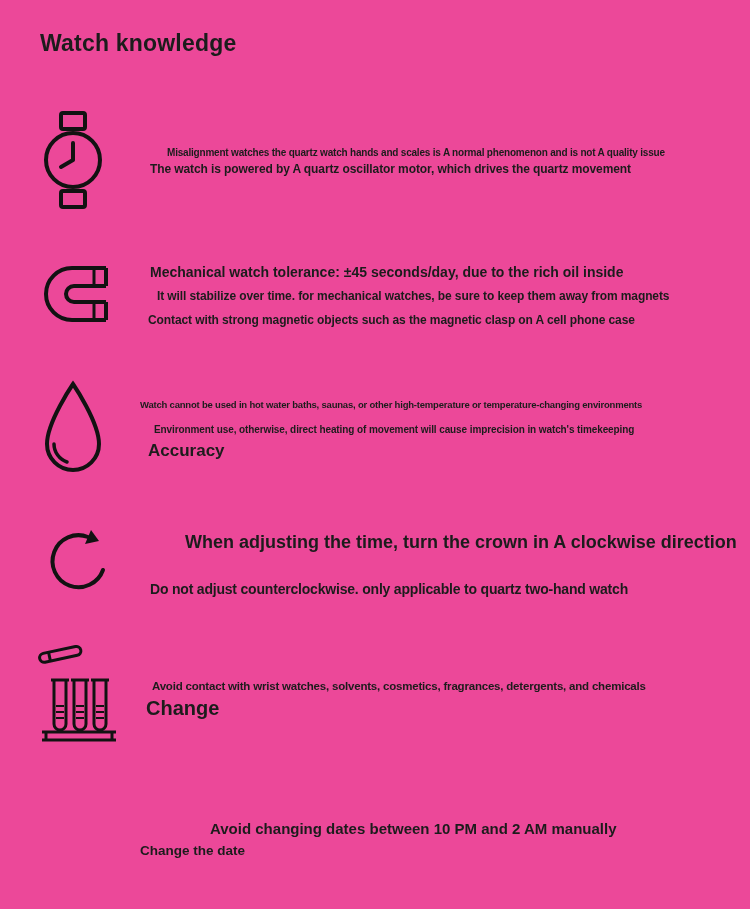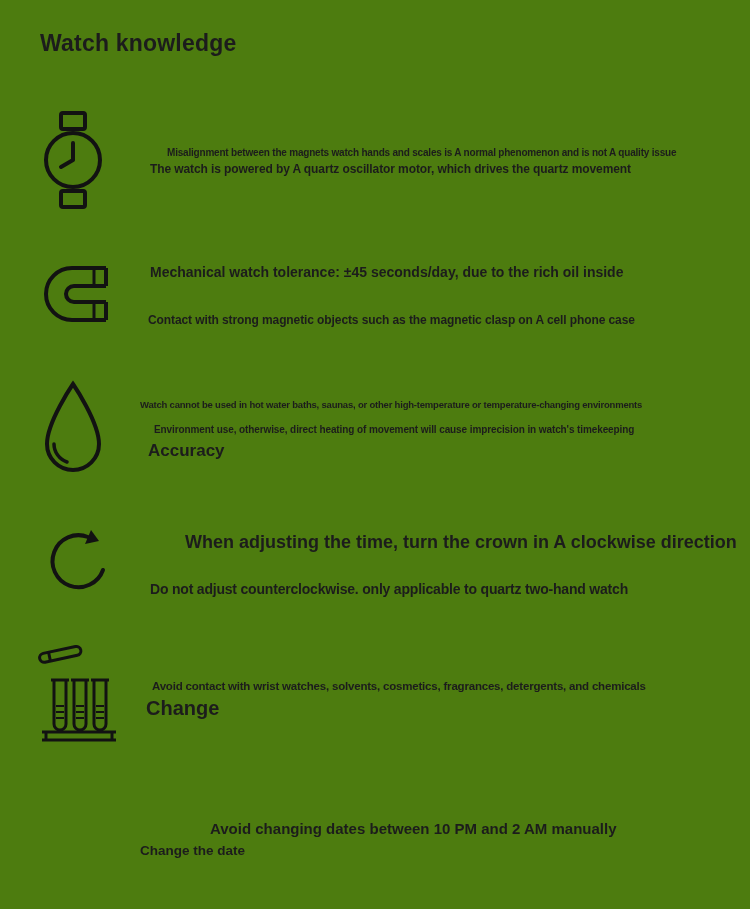--- a/index.html
+++ b/index.html
@@ -1,17 +1,17 @@
 <!DOCTYPE html>
 <html><head>
 <meta charset="utf-8">
 <style>
   html,body{margin:0;padding:0;background:#ffffff;}
   .page{
-    position:relative;width:750px;height:909px;background:#4d7c0f;
+    position:relative;width:750px;height:909px;background:#ec4899;
     font-family:"Liberation Sans","DejaVu Sans",sans-serif;color:#1c1c1c;overflow:hidden;
   }
   .title{position:absolute;left:40px;top:30px;font-size:23px;font-weight:700;margin:0;letter-spacing:.2px;}
   .sec{position:absolute;left:0;width:750px;}
   .sec1{top:110px;height:130px;}
   .sec2{top:260px;height:90px;}
   .sec3{top:380px;height:110px;}
   .sec4{top:522px;height:90px;}
   .sec5{top:644px;height:110px;}
   .sec6{top:790px;height:100px;}
@@ -56,34 +56,35 @@
 
   <div class="sec sec1">
     <div class="icon i1">
       <svg width="62" height="100" viewBox="0 0 62 100" stroke-width="4">
         <rect x="19" y="3" width="24" height="16" rx="2"></rect>
         <rect x="19" y="81" width="24" height="16" rx="2"></rect>
         <circle cx="31" cy="50" r="27"></circle>
         <path d="M31 50 L31 33 M31 50 L19 57" stroke-linecap="round"></path>
       </svg>
     </div>
-    <div class="line s1l1">Misalignment between the magnets watch hands and scales is A normal phenomenon and is not A quality issue</div>
+    <div class="line s1l1">Misalignment watches the quartz watch hands and scales is A normal phenomenon and is not A quality issue</div>
     <div class="line s1l2">The watch is powered by A quartz oscillator motor, which drives the quartz movement</div>
   </div>
 
   <div class="sec sec2">
     <div class="icon i2">
       <svg width="66" height="64" viewBox="0 0 66 64" stroke-width="4">
         <path d="M64 6 H30 a26 26 0 0 0 0 52 h34"></path>
         <path d="M64 24 H32 a8 8 0 0 0 0 16 h32"></path>
         <path d="M64 6 V24 M64 40 V58"></path>
         <path d="M52 6 V24 M52 40 V58" stroke-width="3"></path>
       </svg>
     </div>
     <div class="line s2l1">Mechanical watch tolerance: ±45 seconds/day, due to the rich oil inside</div>
+    <div class="line s2l2">It will stabilize over time. for mechanical watches, be sure to keep them away from magnets</div>
     <div class="line s2l3">Contact with strong magnetic objects such as the magnetic clasp on A cell phone case</div>
   </div>
 
   <div class="sec sec3">
     <div class="icon i3">
       <svg width="66" height="98" viewBox="0 0 66 98" stroke-width="4">
         <path d="M33 4 C33 4 7 42 7 64 a26 26 0 0 0 52 0 C59 42 33 4 33 4 Z"></path>
         <path d="M14 64 a19 19 0 0 0 13 18" stroke-width="3.5" stroke-linecap="round"></path>
       </svg>
     </div>

